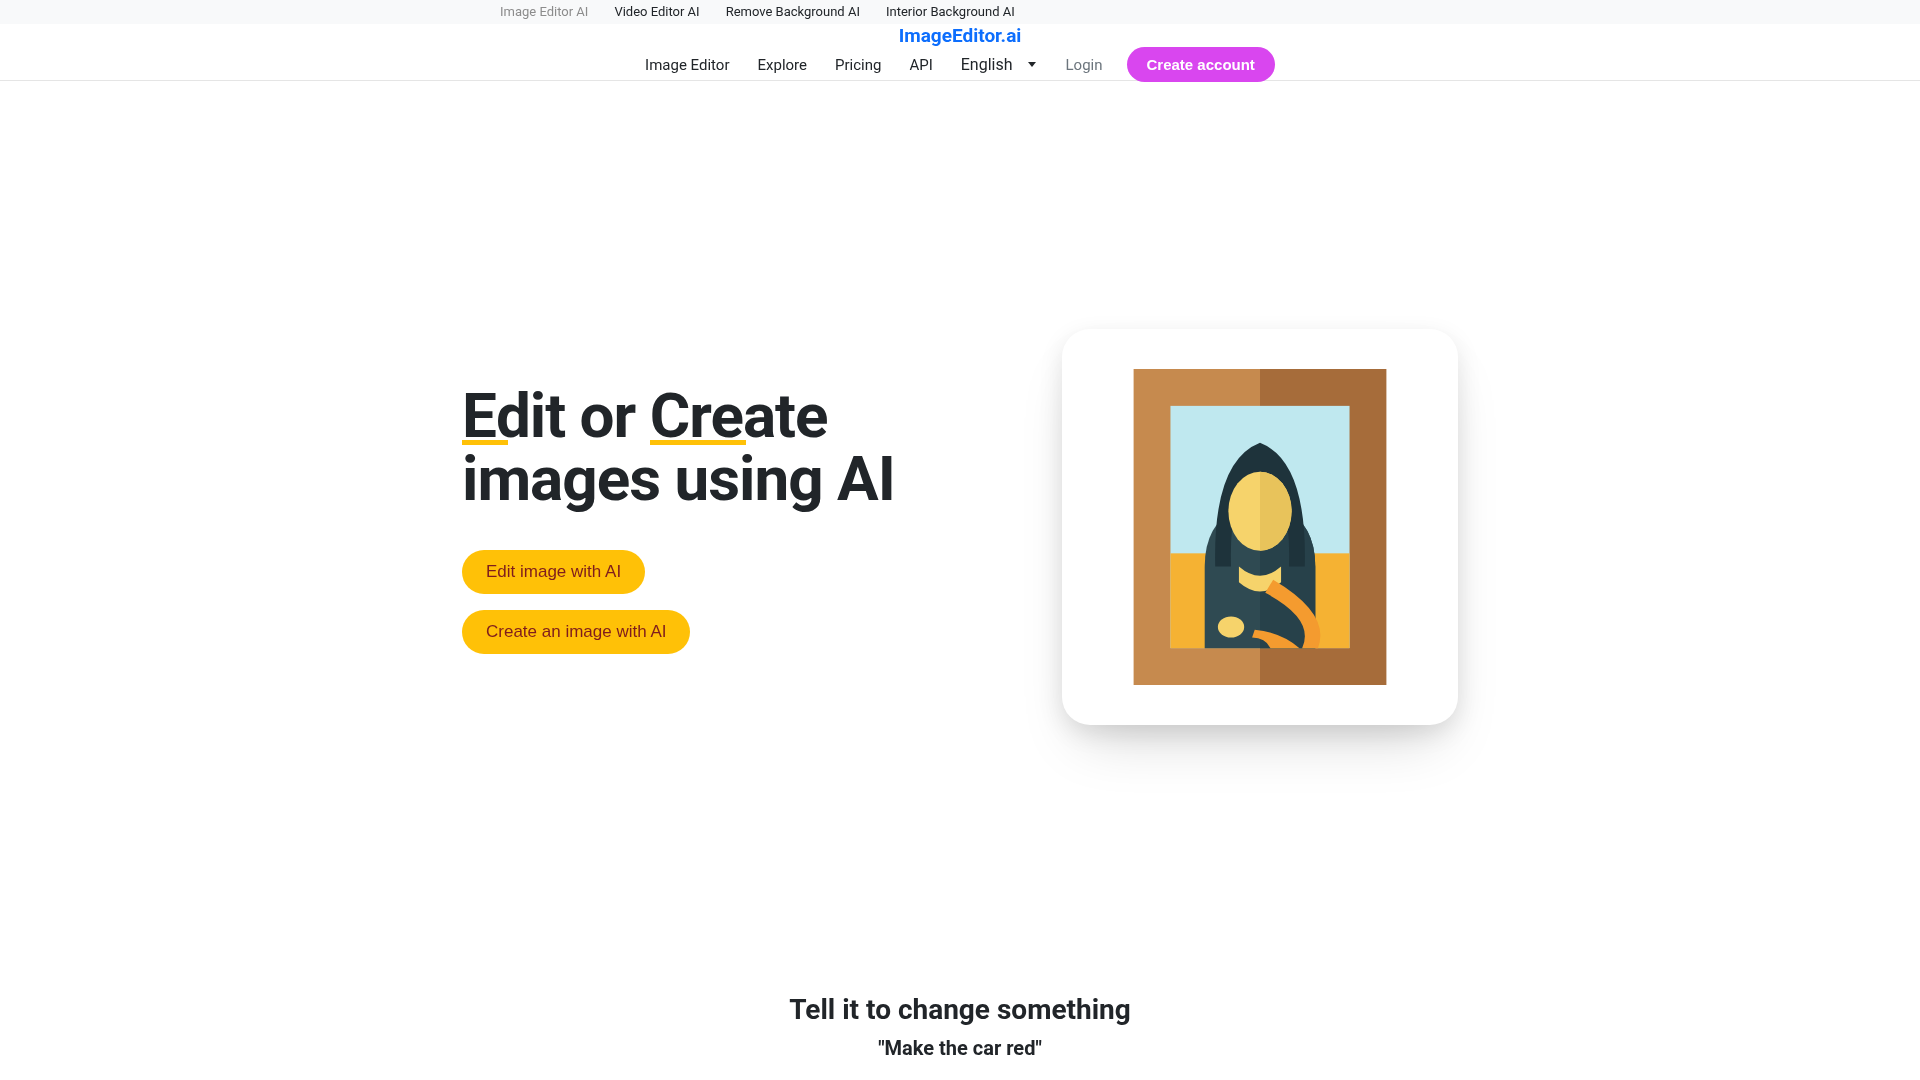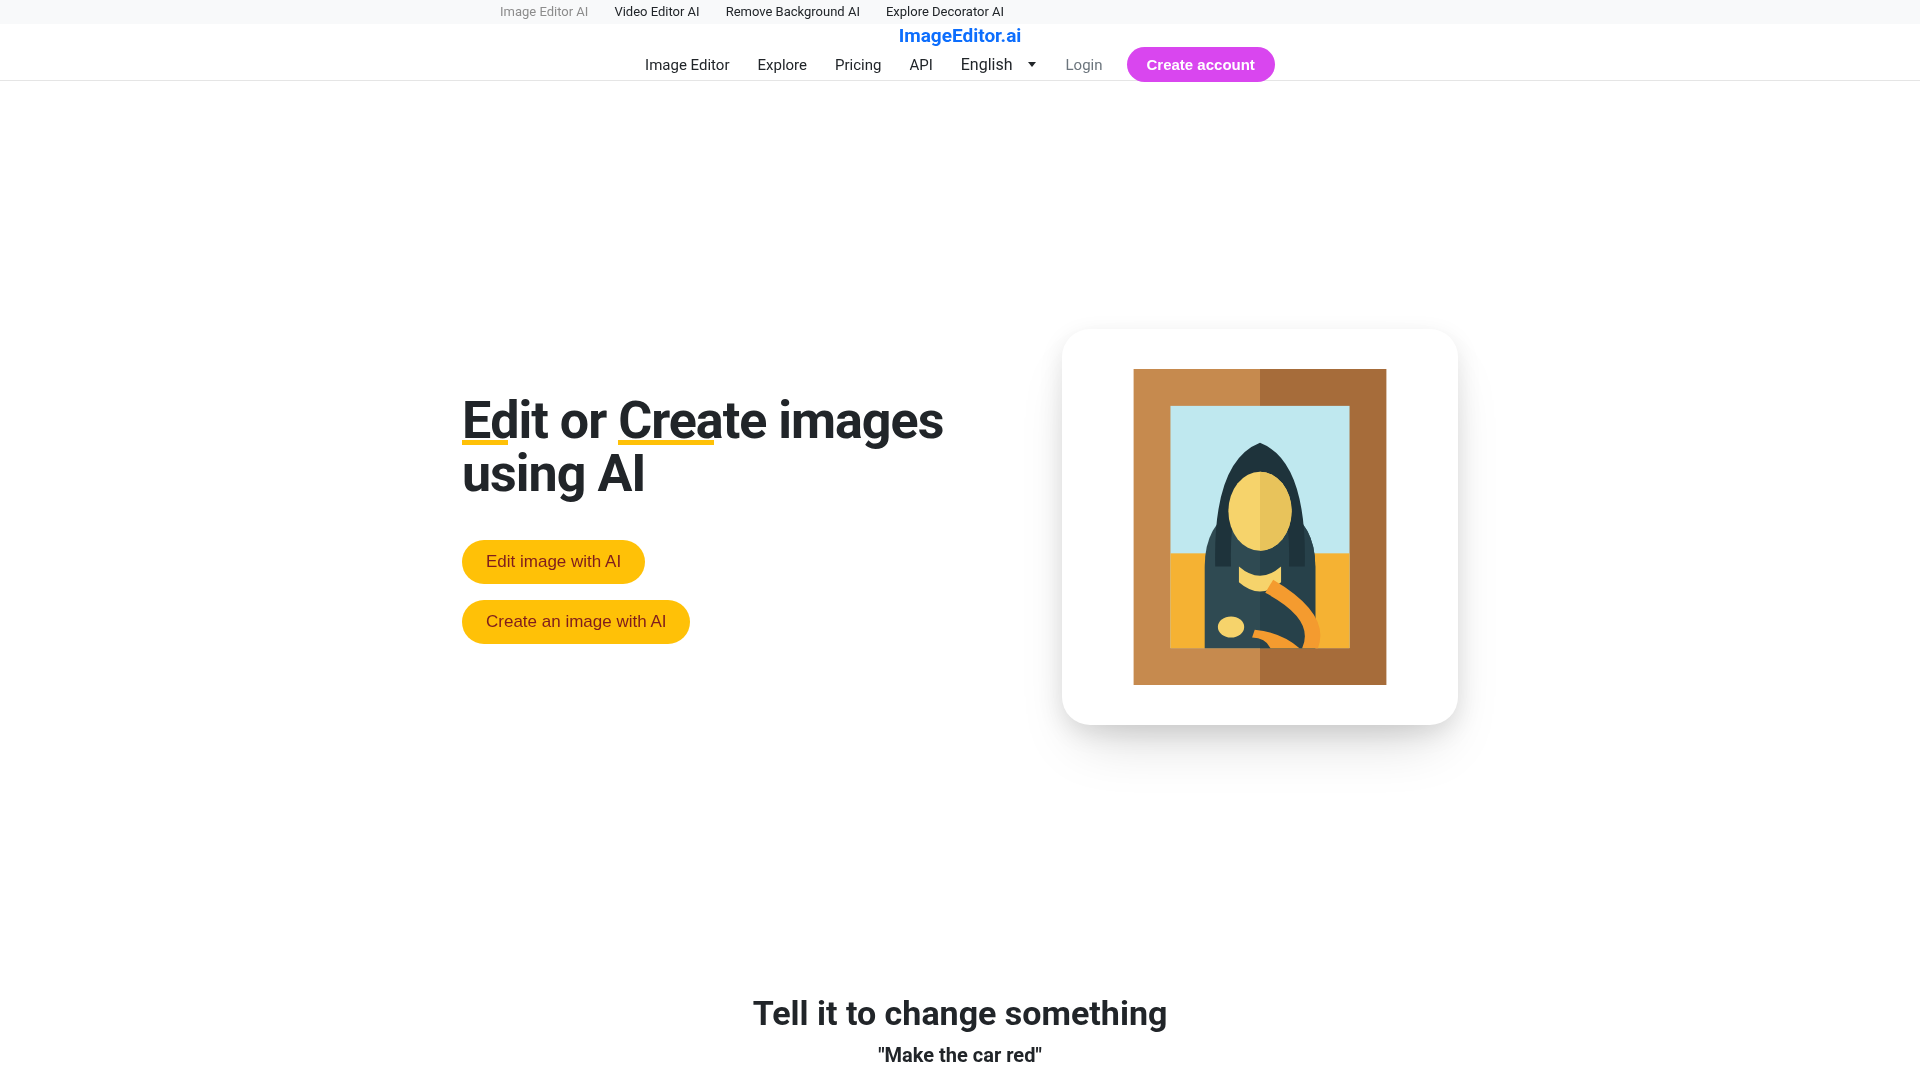--- a/index.html
+++ b/index.html
@@ -103,21 +103,21 @@
 .hero {
   max-width: 996px;
   margin: 0 auto;
   padding-top: 248px;
   display: flex;
   justify-content: space-between;
   align-items: center;
 }
 .hero-left { flex: 0 0 560px; }
 .hero h1 {
-  font-size: 52px;
+  font-size: 62px;
   font-weight: 700;
   line-height: 1.02;
   letter-spacing: -1px;
   margin-bottom: 40px;
 }
 .hero h1 .underline {
   position: relative;
   display: inline-block;
 }
 .hero h1 .underline::after {
@@ -160,38 +160,38 @@
   justify-content: center;
 }
 .mona-svg { width: 254px; height: 316px; display: block; }
 
 
 .section2 {
   text-align: center;
   margin-top: 268px;
 }
 .section2 h2 {
-  font-size: 34px;
+  font-size: 28px;
   font-weight: 700;
   margin-bottom: 10px;
 }
 .section2 .quote {
   font-size: 20px;
   font-weight: 700;
 }
 </style>
 </head>
 <body>
 
 <div class="top-bar">
   <div class="top-bar-inner">
     <a href="#" class="active">Image Editor AI</a>
     <a href="#">Video Editor AI</a>
     <a href="#">Remove Background AI</a>
-    <a href="#">Explore Decorator AI</a>
+    <a href="#">Interior Background AI</a>
   </div>
 </div>
 
 <div class="navbar">
   <div class="navbar-inner">
     <a href="#" class="brand">ImageEditor.ai</a>
     <div style="display:flex;align-items:center;gap:30px;">
       <div class="nav-links">
         <a href="#">Image Editor</a>
         <a href="#">Explore</a>

